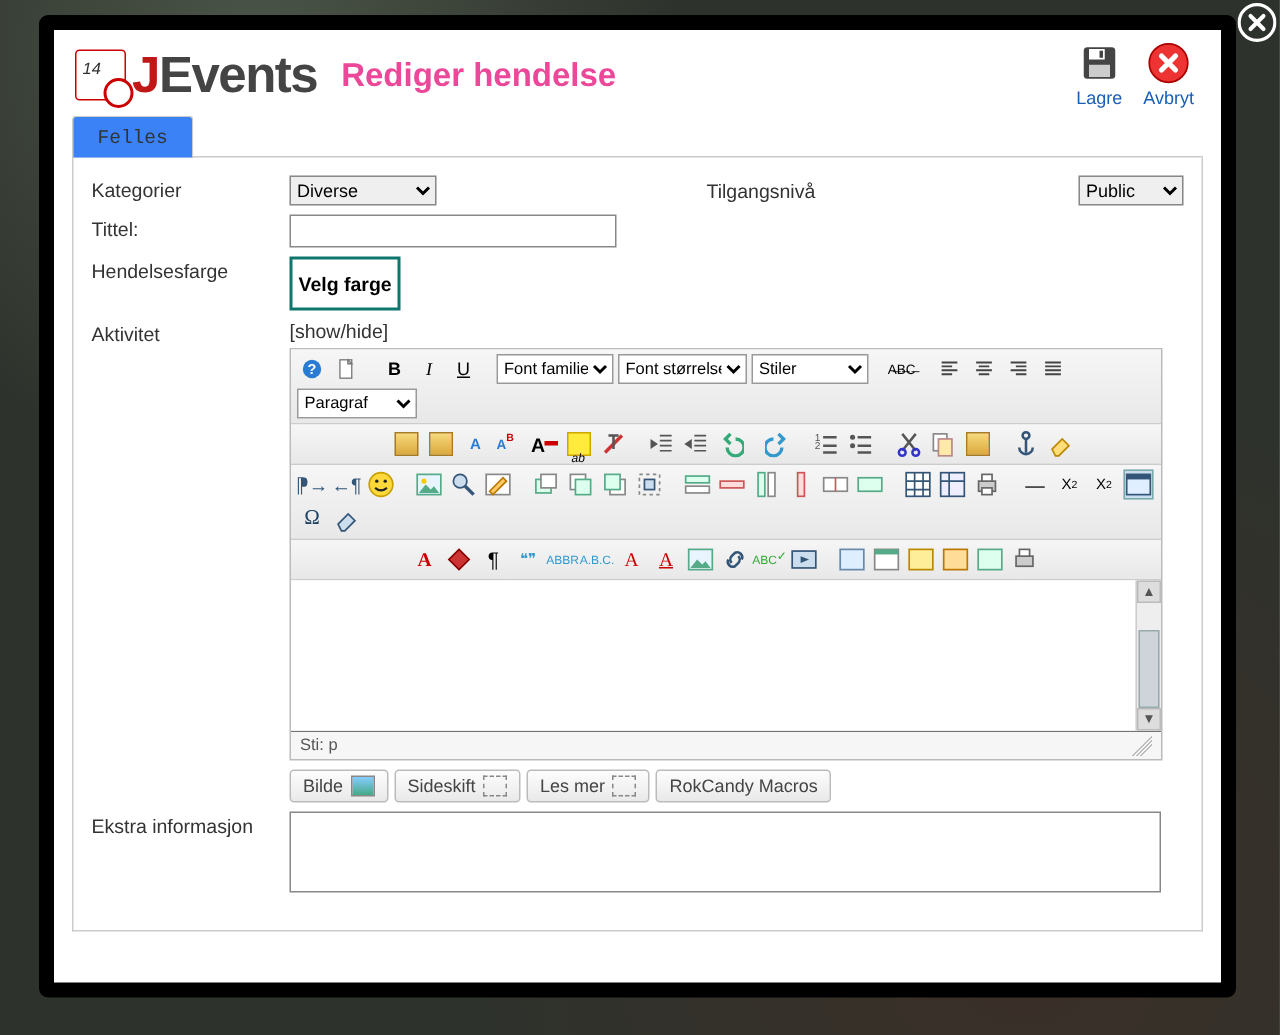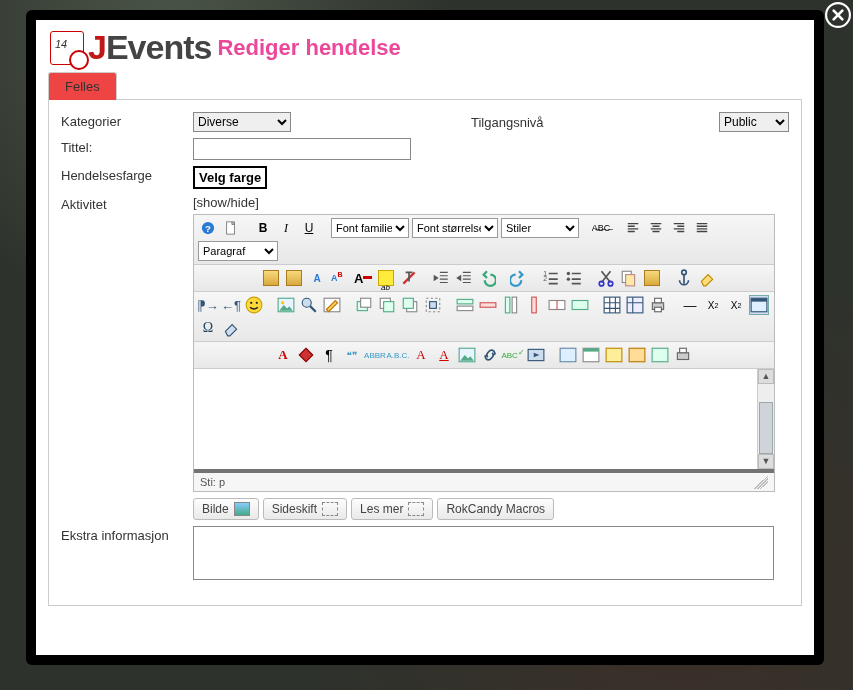--- a/index.html
+++ b/index.html
@@ -43,20 +43,21 @@
     height: 26px;
     color: #fff;
   }
   .close-x svg { width: 26px; height: 26px; }
 
   
   .header {
     display: flex;
     align-items: center;
     padding: 8px 12px 4px 14px;
+    gap: 10px;
   }
   .logo { display:flex; align-items:center; gap:4px; }
   .logo-cal {
     width: 32px; height: 32px;
     background: #fff; border:1px solid #c00; border-radius:3px;
     position: relative;
   }
   .logo-cal::before{
     content:"14";
     position:absolute; left:4px; top:6px;
@@ -99,24 +100,25 @@
     padding: 6px 16px;
     border:1px solid #ccc;
     border-bottom:none;
     background:#f3f3f3;
     color:#777;
     border-radius: 3px 3px 0 0;
     margin-right:2px;
     cursor:pointer;
   }
   .tab.active {
-    background:#ef4444;
+    background:#3b82f6;
     color:#333;
     position:relative;
     top:1px;
+    font-family:Liberation Mono, monospace;
   }
   
   .form-panel {
     border:1px solid #ccc;
     border-top:none;
     margin: 0 12px 16px 12px;
     padding: 12px 12px 16px 12px;
   }
   .row {
     display:flex;
@@ -134,26 +136,26 @@
     border:1px solid #888;
     height:18px;
     padding:1px 3px;
   }
   select.sel {
     border:1px solid #888;
     height:20px;
     font-size:12px;
   }
   .btn-color {
-    border:2px solid #000000;
+    border:2px solid #0f766e;
     background:#fff;
     font-weight:bold;
     font-size:13px;
     padding:0 4px;
-    height:23px;
+    height:36px;
     cursor:pointer;
   }
   .two-col {
     display:flex;
     align-items:center;
     gap: 30px;
   }
   .two-col .label2 { width:auto; margin-right:8px; color:#333;}
   .showhide { color:#333; }
   
@@ -201,21 +203,21 @@
     font-size:13px;
   }
   .editor-scroll{
     position:absolute; right:0; top:0; bottom:0; width:16px;
     background:#eee; border-left:1px solid #ccc;
     display:flex; flex-direction:column; justify-content:space-between;
   }
   .editor-scroll .arr{height:15px;background:#ddd;border:1px solid #bbb;font-size:9px;text-align:center;line-height:13px;color:#555;}
   .editor-scroll .thumb{flex:0 0 50px;background:#cfd4db;border:1px solid #9aa;margin:18px 1px 0 1px;height:42px;}
   .editor-path{
-    font-size:11px;color:#555;padding:2px 6px;border-top:4px solid #737373;
+    font-size:11px;color:#555;padding:2px 6px;border-top:1px solid #737373;
     display:flex;justify-content:space-between;align-items:center;
     background:#f6f6f6;
   }
   .resize-handle{
     width:14px;height:14px;
     background:
       linear-gradient(135deg, transparent 50%, #bbb 50%, #bbb 55%, transparent 55%,
        transparent 60%, #bbb 60%, #bbb 65%, transparent 65%,
        transparent 70%, #bbb 70%, #bbb 75%, transparent 75%);
   }
@@ -275,20 +277,42 @@
   <div class="modal-inner">
 
     <div class="header">
       <div class="logo">
         <div class="logo-cal"></div>
         <div class="logo-text">
           <span class="j">J</span><span>Events</span>
         </div>
       </div>
       <div class="page-title">Rediger hendelse</div>
+      <div class="header-actions">
+        <div class="hact">
+          <div class="ic ic-save">
+            <svg viewBox="0 0 24 24">
+                <rect x="3" y="3" width="18" height="18" rx="2" fill="#444"></rect>
+                <rect x="6" y="4" width="9" height="6" fill="#fff"></rect>
+                <rect x="12" y="5" width="2" height="4" fill="#444"></rect>
+                <rect x="6" y="13" width="12" height="7" fill="#ccc"></rect>
+              </svg>
+          </div>
+          <span>Lagre</span>
+        </div>
+        <div class="hact">
+          <div class="ic ic-cancel">
+            <svg viewBox="0 0 24 24">
+                <circle cx="12" cy="12" r="11" fill="#e33" stroke="#a00" stroke-width="1"></circle>
+                <path d="M8 8 L16 16 M16 8 L8 16" stroke="#fff" stroke-width="3" stroke-linecap="round"></path>
+              </svg>
+          </div>
+          <span>Avbryt</span>
+        </div>
+      </div>
     </div>
 
     <div class="tabs">
       <div class="tab active">Felles</div>
     </div>
 
     <div class="form-panel">
 
       <div class="row">
         <div class="label">Kategorier</div>

